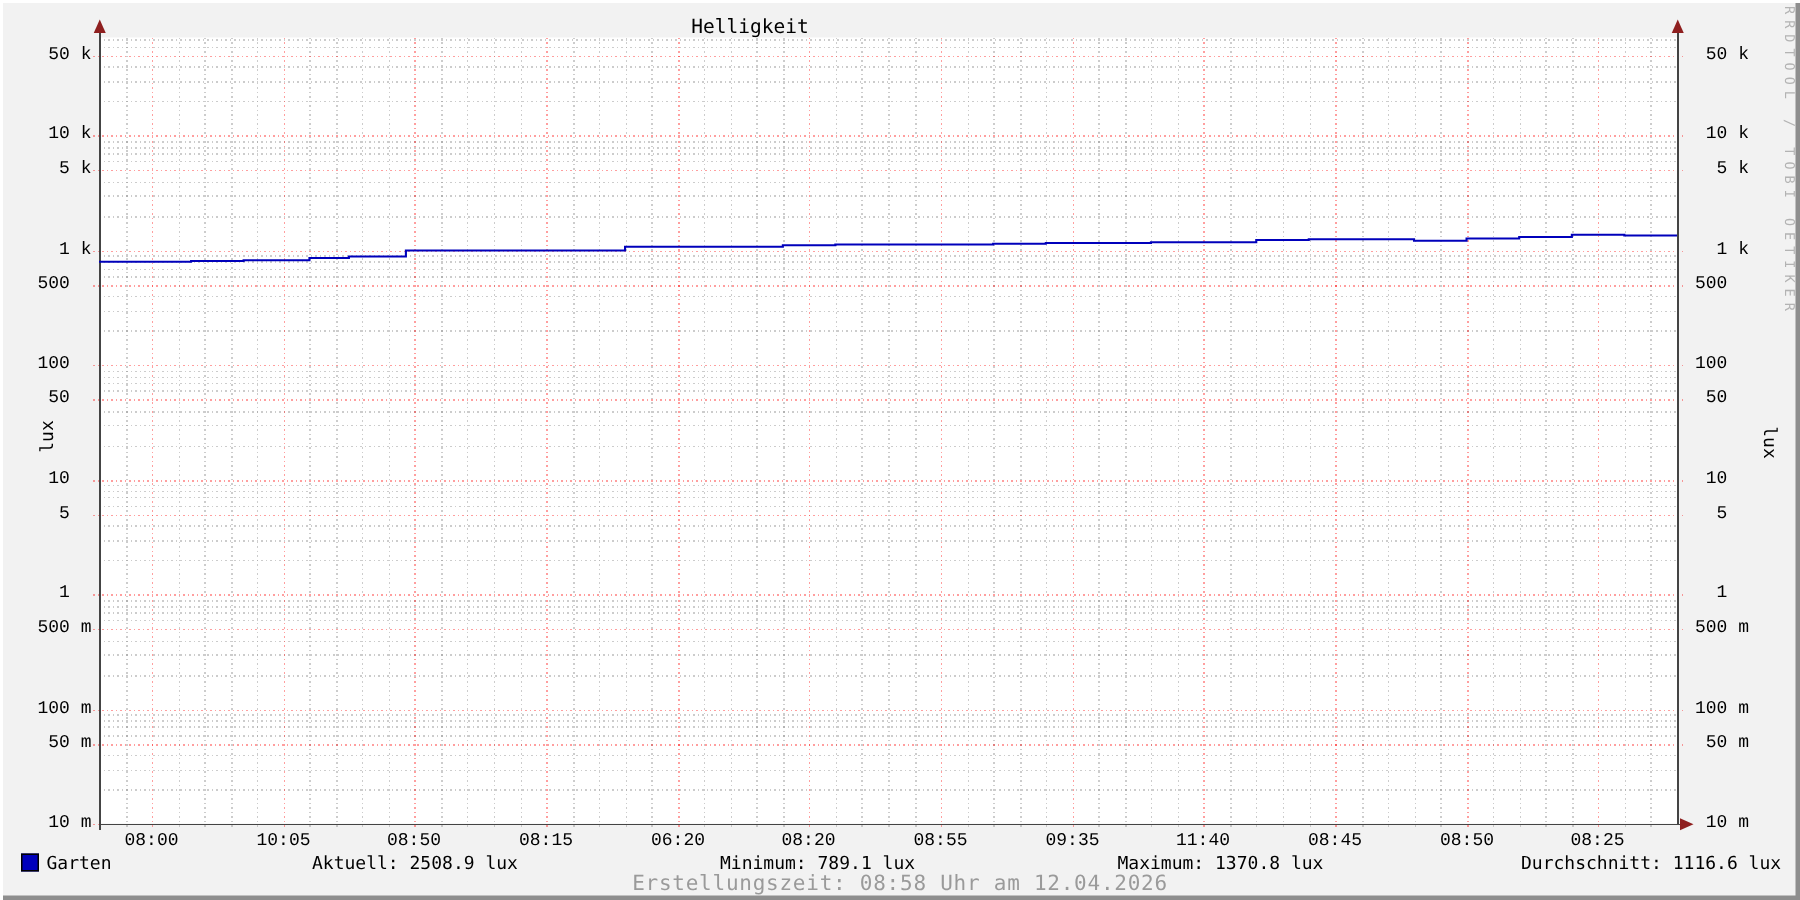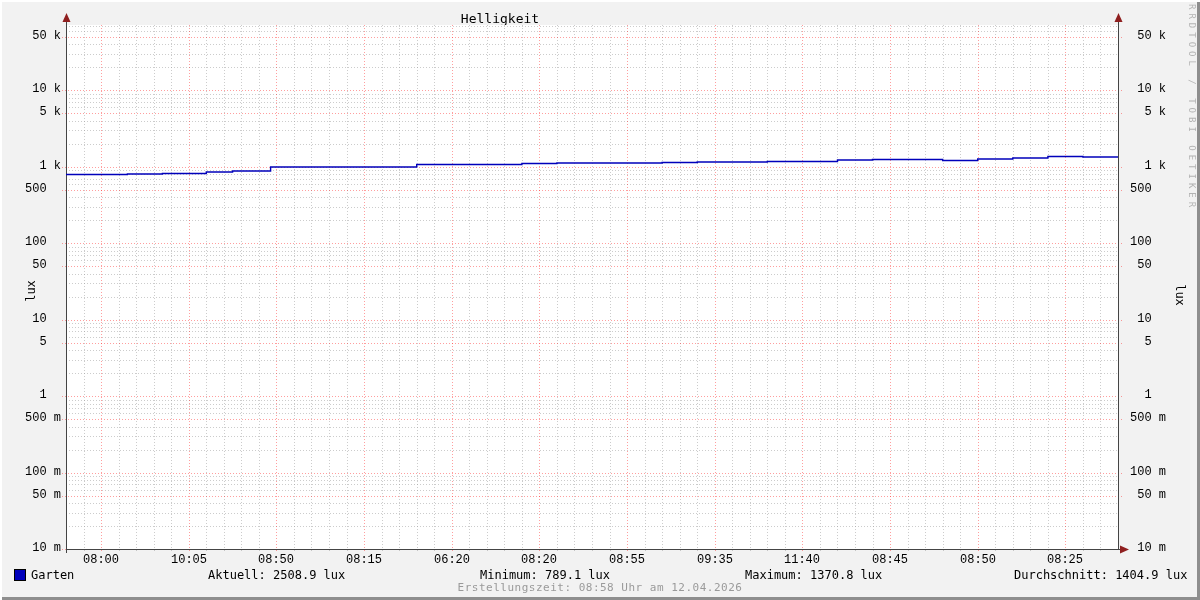--- a/index.html
+++ b/index.html
@@ -22,21 +22,21 @@
   .ytick{position:absolute;font-size:12px;white-space:pre;line-height:13px;}
   .ytick.l{left:24px;width:37px;text-align:right;}
   .ytick.r{left:1130px;text-align:left;}
   .xtick{position:absolute;font-size:12px;width:44px;text-align:center;line-height:13px;}
   .legend-swatch{position:absolute;left:14px;top:569px;width:10px;height:10px;
          border:1px solid #000;}
   .legend-name{position:absolute;left:31px;top:568px;font-size:12px;}
   .stat{position:absolute;top:568px;font-size:12px;}
   .s0{left:208px;} .s1{left:480px;} .s2{left:745px;} .s3{left:1014px;}
   .footer{position:absolute;top:581px;left:0;width:1200px;text-align:center;
-         font-size:11px;color:#9a9a9a;letter-spacing:0.5px;}
+         font-size:14px;color:#9a9a9a;letter-spacing:0.5px;}
 </style>
 </head>
 <body>
 
 <div class="frame">
   <div class="title">Helligkeit</div>
   <div class="watermark">RRDTOOL / TOBI OETIKER</div>
   <div class="ylab left">lux</div>
   <div class="ylab right">lux</div>
 
@@ -219,15 +219,15 @@
       <div class="xtick" style="left:868px;top:554px">08:45</div>
       <div class="xtick" style="left:956px;top:554px">08:50</div>
       <div class="xtick" style="left:1043px;top:554px">08:25</div>
     </div>
 
   <div class="legend-swatch" style="background: rgb(0, 0, 187);"></div>
   <div class="legend-name">Garten</div>
   <div class="stat s0">Aktuell: 2508.9 lux</div>
   <div class="stat s1">Minimum: 789.1 lux</div>
   <div class="stat s2">Maximum: 1370.8 lux</div>
-  <div class="stat s3">Durchschnitt: 1404.9 lux</div>
+  <div class="stat s3">Durchschnitt: 1116.6 lux</div>
   <div class="footer">Erstellungszeit: 08:58 Uhr am 12.04.2026</div>
 </div>
 
 </body></html>

